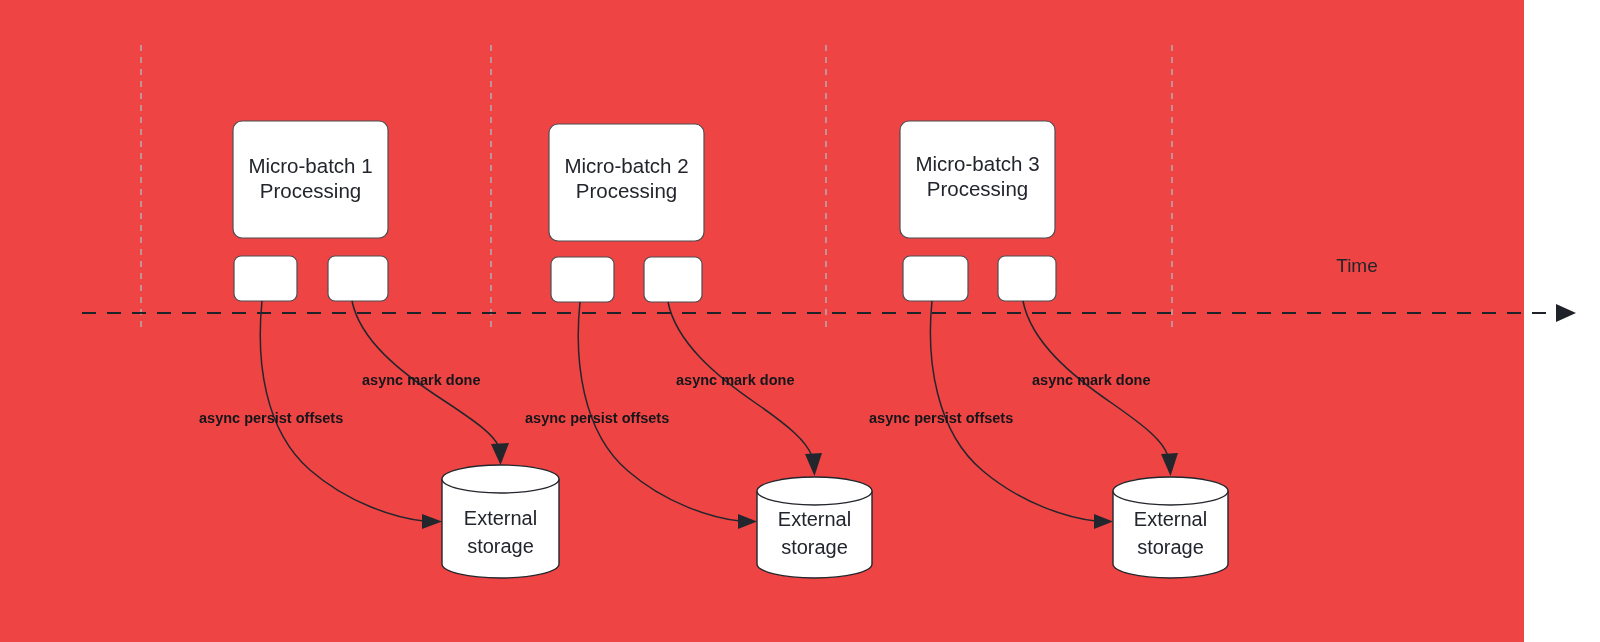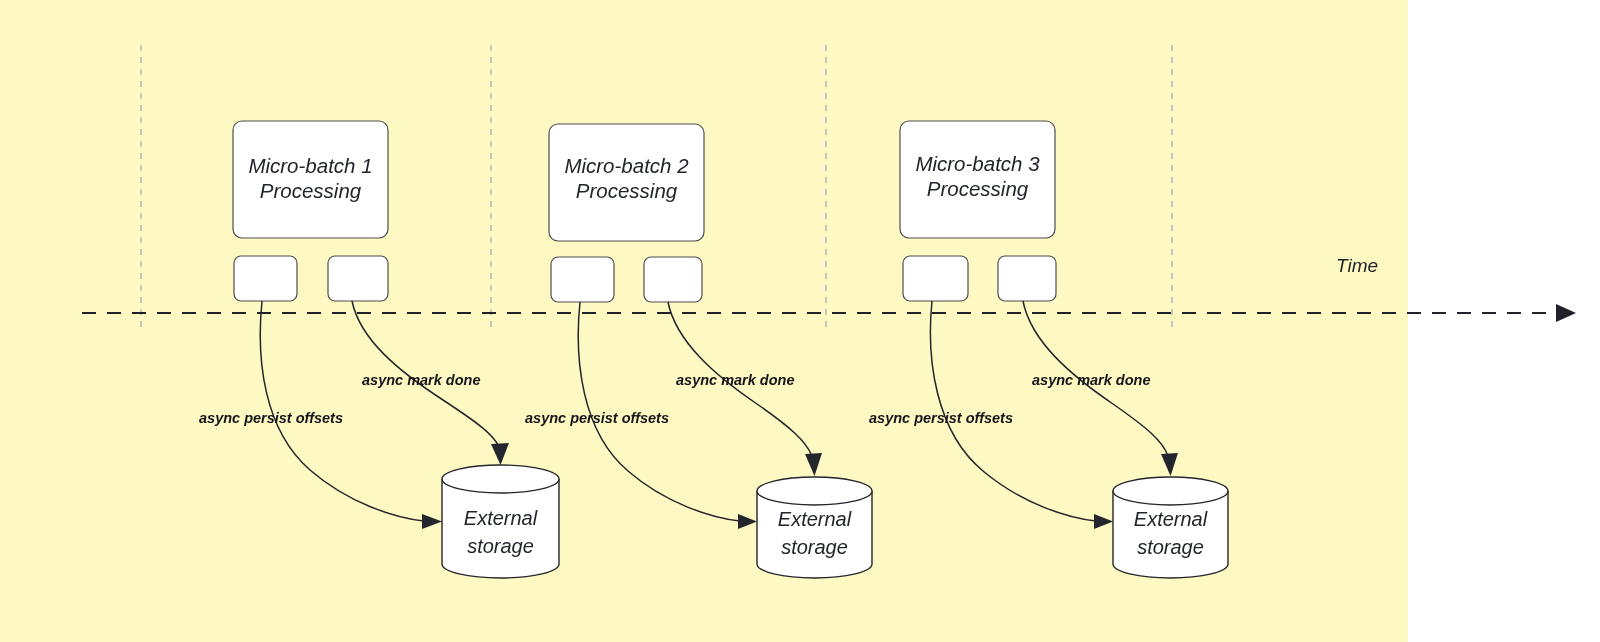--- a/index.html
+++ b/index.html
@@ -8,24 +8,23 @@
     background: #ffffff;
   }
   body {
     width: 1600px;
     height: 642px;
     font-family: "Liberation Sans", sans-serif;
     overflow: hidden;
   }
   #diagram-root {
     position: relative;
-    width: 1408px;
+    width: 1524px;
     height: 642px;
-    background: #fef9c3;
-    font-style: italic;
+    background: #ef4444;
   }
   svg.canvas {
     position: absolute;
     inset: 0;
     width: 1600px;
     height: 642px;
   }
   .shape-stroke {
     fill: #ffffff;
     stroke: #4d4d52;

